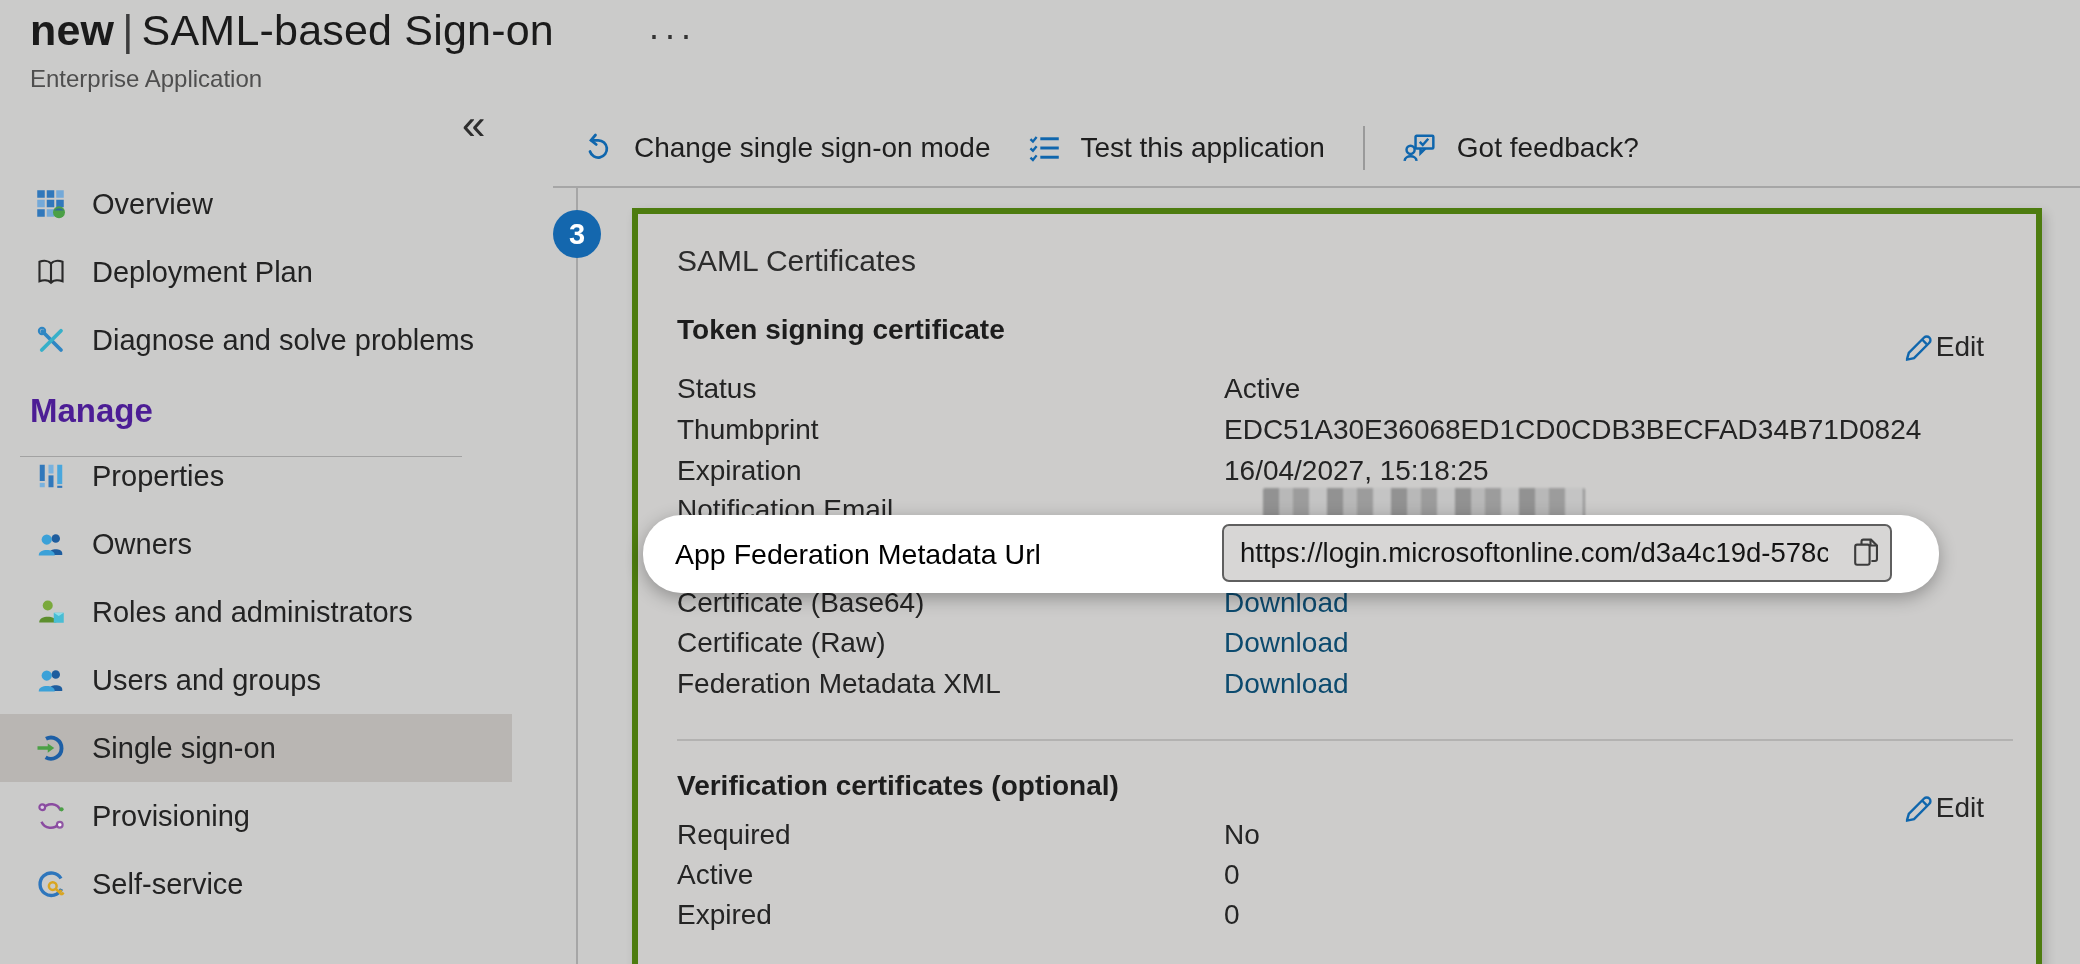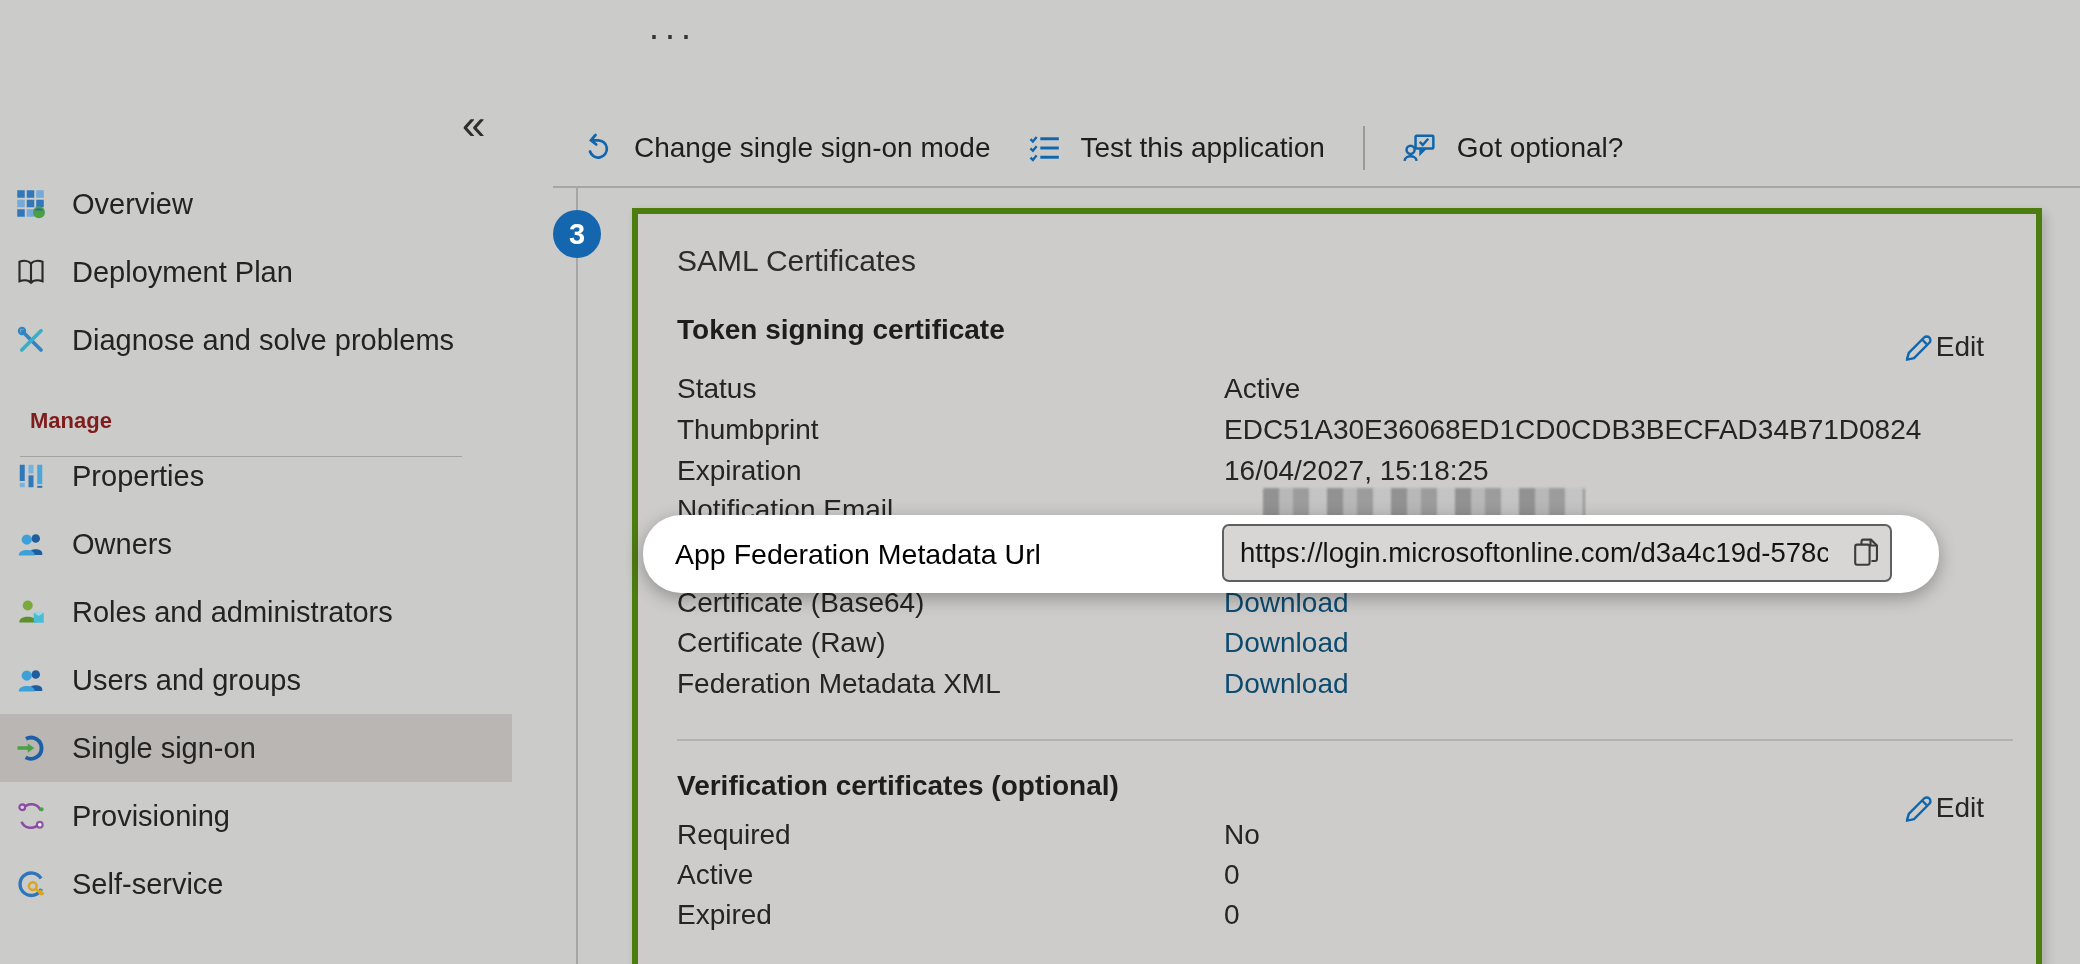--- a/index.html
+++ b/index.html
@@ -13,24 +13,24 @@
   .hdr h1 .sep{font-weight:300;color:#3c3c3c;padding:0 8px;}
   .hdr .subtitle{margin-top:10px;font-size:24px;color:#4e4e4e;}
   .more-dots{position:absolute;left:648px;top:14px;font-size:36px;color:#333;letter-spacing:4px;cursor:pointer;}
 
   
   .sidebar{position:absolute;left:0;top:96px;width:512px;height:868px;}
   .collapse{position:absolute;left:462px;top:8px;font-size:42px;color:#2e2e2e;cursor:pointer;line-height:1;}
   .nav{position:absolute;left:0;right:0;}
   .nav-top{top:74px;}
   .nav-manage{top:346px;}
-  .nav-item{display:flex;align-items:center;height:68px;padding-left:16px;gap:26px;font-size:29px;color:#232323;cursor:pointer;}
+  .nav-item{display:flex;align-items:center;height:68px;padding-left:36px;gap:26px;font-size:29px;color:#232323;cursor:pointer;}
   .nav-item .lbl{white-space:nowrap;}
   .nav-item.selected{background:#b9b6b3;}
-  .manage-label{position:absolute;left:30px;top:312px;font-size:22px;font-weight:700;color:#7f1d1d;}
+  .manage-label{position:absolute;left:30px;top:296px;font-size:33px;font-weight:700;color:#4c1d95;}
   .nav-divider{position:absolute;left:20px;top:360px;width:442px;height:1px;background:#a2a2a2;}
   .icon{flex:0 0 auto;display:inline-flex;}
 
   
   .toolbar{position:absolute;left:584px;top:110px;height:76px;display:flex;align-items:center;gap:38px;}
   .tb-btn{display:flex;align-items:center;gap:20px;font-size:28px;color:#1e1e1e;cursor:pointer;white-space:nowrap;}
   .tb-sep{width:2px;height:44px;background:#9a9a9a;}
 
   
   .hline{position:absolute;left:553px;top:186px;width:1527px;height:2px;background:#a6a6a6;}
@@ -62,20 +62,24 @@
   .url-input{position:absolute;left:579px;top:9px;width:670px;height:58px;background:#d7d6d5;
              border:2.5px solid #5f5f5f;border-radius:7px;box-sizing:border-box;display:flex;align-items:center;cursor:text;}
   .url-text{padding-left:16px;width:588px;font-size:27.5px;color:#141414;white-space:nowrap;overflow:hidden;}
   .copy-btn{position:absolute;right:9px;top:50%;transform:translateY(-50%);display:inline-flex;cursor:pointer;}
 </style>
 </head>
 <body>
 
 <div class="screen">
 
+  <div class="hdr">
+    <h1><span class="app">new</span><span class="sep">|</span><span class="page">SAML-based Sign-on</span></h1>
+    <div class="subtitle">Enterprise Application</div>
+  </div>
   <div class="more-dots">···</div>
 
   <div class="sidebar">
     <span class="collapse">«</span>
 
     <nav class="nav nav-top">
       <div class="nav-item">
         <span class="icon">
           <svg viewBox="0 0 24 24" width="30" height="30">
               <g fill="#3178bb">
@@ -231,21 +235,21 @@
     <div class="tb-btn">
       <span class="icon">
         <svg viewBox="0 0 26 24" width="34" height="32" fill="none" stroke="#0f66ad" stroke-width="1.9">
             <rect x="9.6" y="2.6" width="13.6" height="9.8" rx="0.8"></rect>
             <path d="M13.4 12.4 v3.6 l3.6-3.6"></path>
             <path d="M12.8 7.4 l2.3 2.3 4.2-4.8"></path>
             <circle cx="5.8" cy="13.4" r="3.1"></circle>
             <path d="M1.2 21.8 c0.4-4.6 8.8-4.6 9.2 0"></path>
           </svg>
       </span>
-      <span>Got optional?</span>
+      <span>Got feedback?</span>
     </div>
   </div>
 
   <div class="hline"></div>
   <div class="vline"></div>
   <div class="step-badge">3</div>
 
   <section class="panel">
     <div class="panel-title">SAML Certificates</div>
 

